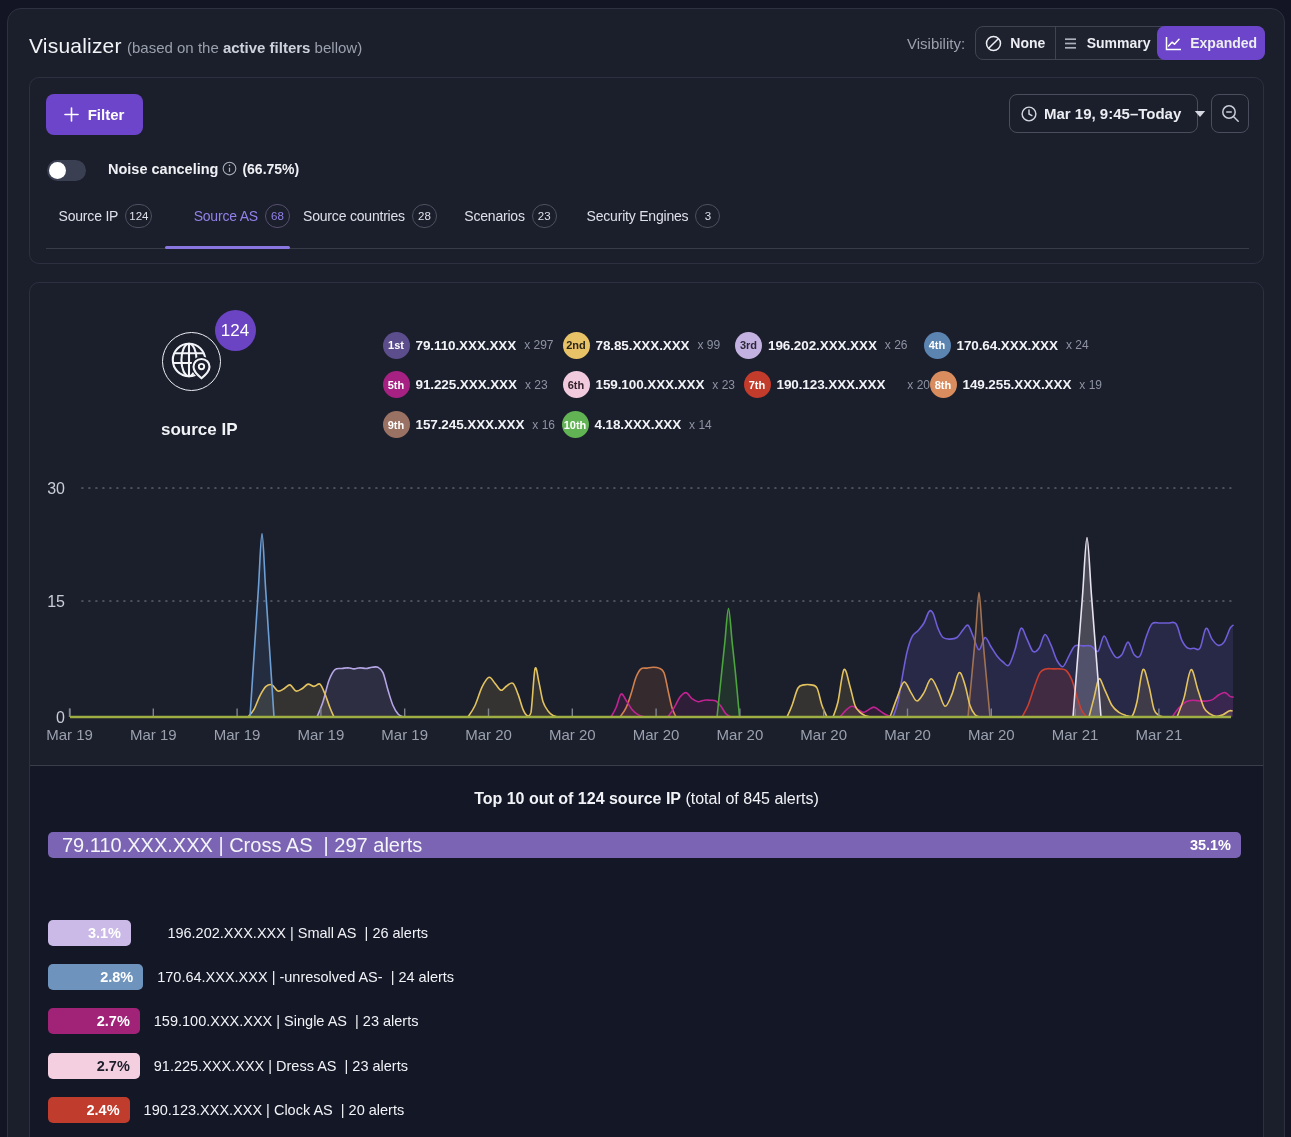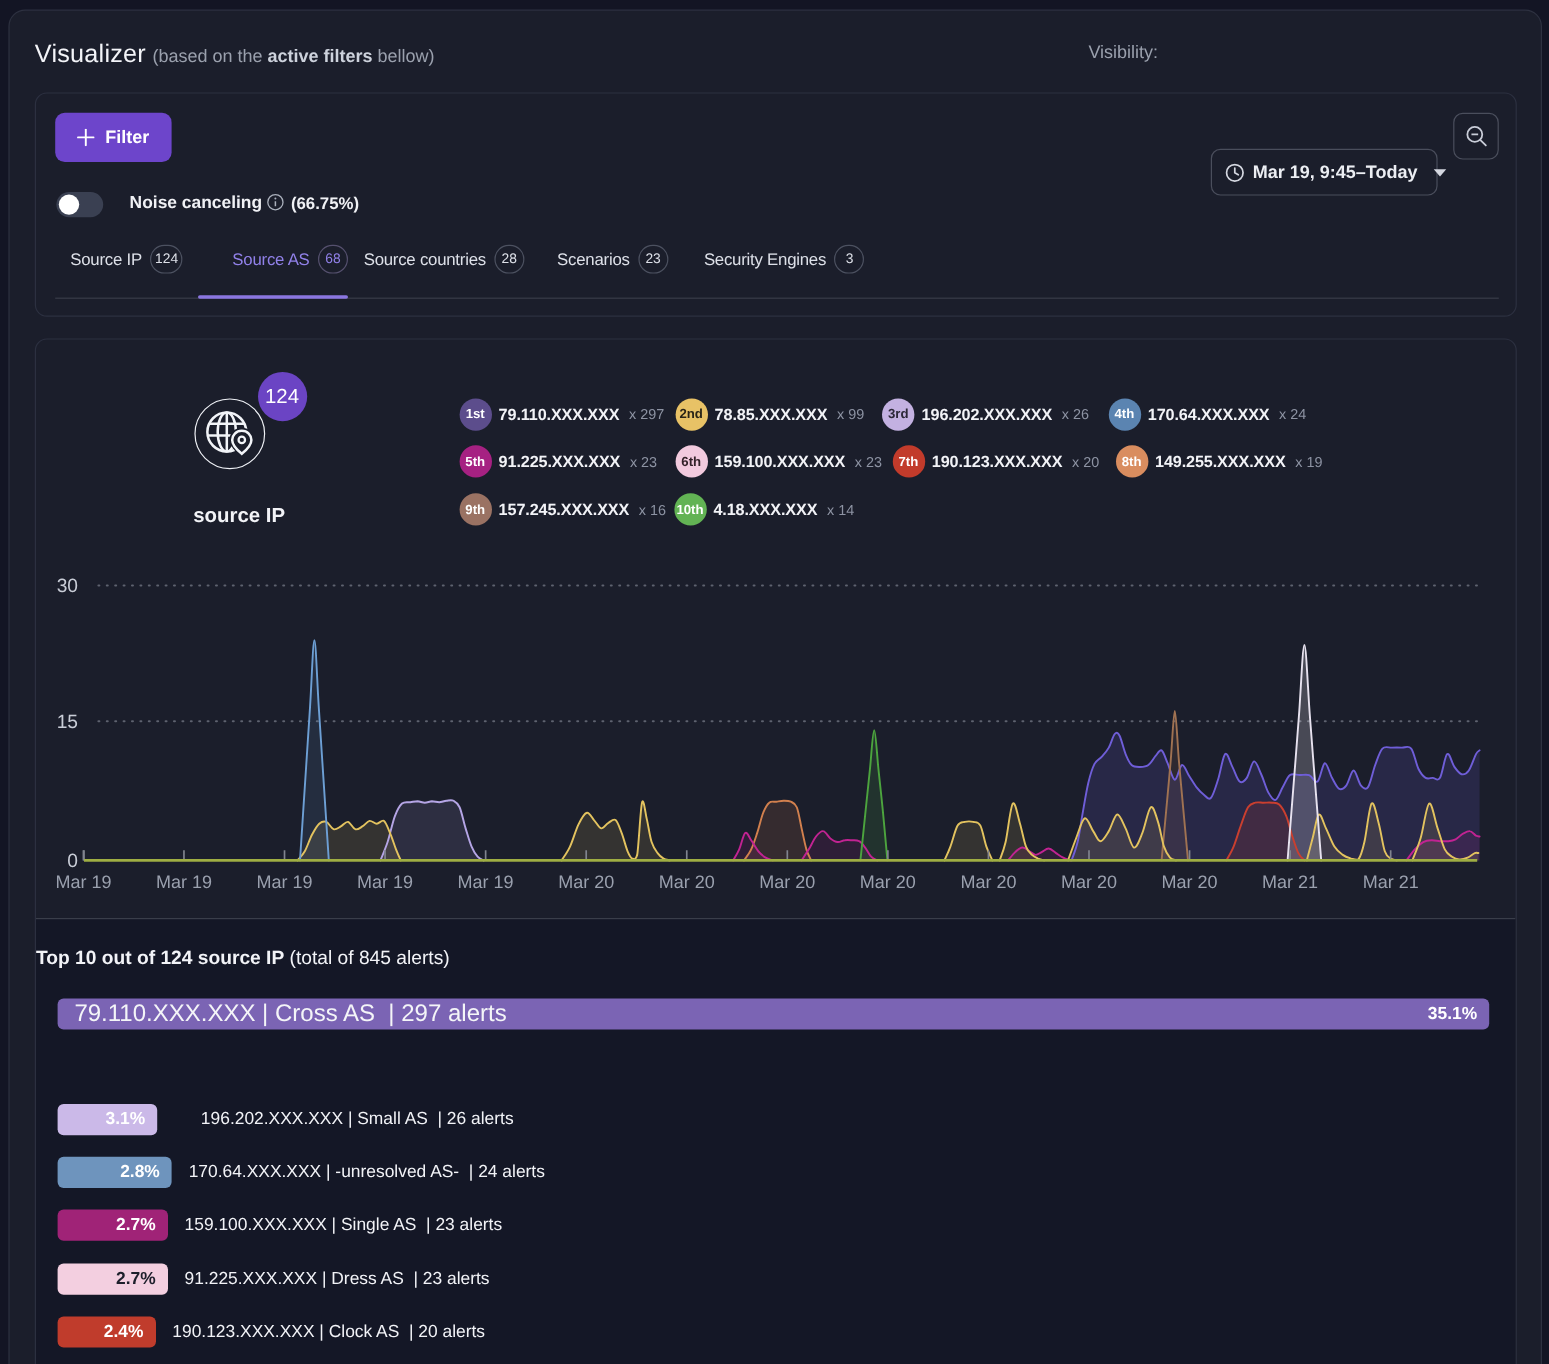--- a/index.html
+++ b/index.html
@@ -26,21 +26,21 @@
   .seg .s3 { width:107px; background:#6d45cb; border-radius:8px; margin:-1px; width:108px; }
 
   
   .fpanel { left:21px; top:68px; width:1235px; height:187px;
     border:1px solid #2c3040; border-radius:10px; }
   .btn-filter { left:15.5px; top:16px; width:97px; height:41px; background:#6d45cb;
     border-radius:8px; display:flex; align-items:center; justify-content:center; gap:9px;
     color:#fff; font-size:15px; font-weight:700; }
   .btn-date { left:979px; top:16px; width:189px; height:39px; border:1px solid #4a4e5c;
     border-radius:8px; display:flex; align-items:center; gap:7px; padding:16px 11px;
-    color:#eceef3; font-size:15px; font-weight:700; white-space:nowrap;margin-top:30px; }
+    color:#eceef3; font-size:15px; font-weight:700; white-space:nowrap; }
   .btn-search { left:1181px; top:16px; width:38px; height:39px; border:1px solid #4a4e5c;
     border-radius:8px; display:flex; align-items:center; justify-content:center; }
   .toggle { left:16.5px; top:81.5px; width:39px; height:21px; background:#3a4052; border-radius:11px; }
   .toggle .knob { position:absolute; left:2px; top:2px; width:17px; height:17px;
     background:#fff; border-radius:50%; }
   .noise { left:78px; top:82.5px; font-size:14.5px; font-weight:700; color:#f0f1f5;
     display:flex; align-items:center; gap:4px; }
   .tabs { left:16px; top:119px; display:flex; height:38px; }
   .tab:nth-child(1){width:119px;} .tab:nth-child(2){width:125px;justify-content:flex-end;}
   .tab:nth-child(3){width:160px;} .tab:nth-child(4){width:121px;}
@@ -65,37 +65,54 @@
     justify-content:center; font-size:11px; font-weight:700; margin-right:6px; }
   .src-circle { left:132px; top:49px; width:59px; height:59px; border:1.6px solid #eef0f5; border-radius:50%;
      display:flex; align-items:center; justify-content:center;}
   .src-count { left:184.5px; top:27px; width:41px; height:41px; background:#6b44c4; border-radius:50%;
      color:#fff; font-size:17px; display:flex; align-items:center; justify-content:center; }
   .src-label { left:131px; top:137px; font-size:17px; font-weight:700; color:#f2f3f7; }
 
   
   .top10 { left:0; top:482px; width:1233px; height:392px; background:#141726;
     border-top:1px solid #3a3e4a; }
-  .t10-title { width:100%; top:24px; text-align:left; font-size:16px; color:#f2f3f7; }
+  .t10-title { width:100%; top:24px; text-align:center; font-size:16px; color:#f2f3f7; }
   .t10-title b { font-weight:700; }
   .bar { position:absolute; left:18px; height:26px; border-radius:5px; }
   .bar .pct { position:absolute; right:10px; top:0; height:26px; line-height:26px;
     font-size:14.5px; font-weight:700; }
   .bar .inlbl { position:absolute; left:14px; top:0; height:26px; line-height:26px;
     font-size:20px; color:#f4f5f8; white-space:nowrap; }
   .bar-out { position:absolute; height:26px; line-height:27px; font-size:14.5px;
     color:#f2f3f7; white-space:nowrap; }
 </style>
 </head>
 <body>
 <div id="page">
   <div class="card">
     <div class="abs h-title">Visualizer</div>
     <div class="abs h-sub">(based on the <b>active filters</b> bellow)</div>
     <div class="abs h-vis">Visibility:</div>
+    <div class="abs seg">
+      <div class="s s1"><svg width="17" height="17" viewBox="0 0 17 17">
+            <circle cx="8.5" cy="8.5" r="7" fill="none" stroke="#eceef3" stroke-width="1.5"></circle>
+            <line x1="3.7" y1="13.3" x2="13.3" y2="3.7" stroke="#eceef3" stroke-width="1.5"></line>
+          </svg>None</div>
+      <div class="s s2"><svg width="15" height="13" viewBox="0 0 15 13">
+            <g stroke="#aab0bc" stroke-width="1.7">
+              <line x1="1" y1="2.2" x2="12" y2="2.2"></line>
+              <line x1="1" y1="6.5" x2="12" y2="6.5"></line>
+              <line x1="1" y1="10.8" x2="12" y2="10.8"></line>
+            </g>
+          </svg>Summary</div>
+      <div class="s s3"><svg width="17" height="15" viewBox="0 0 17 15">
+            <path d="M1.5,1 L1.5,13.5 L16,13.5" fill="none" stroke="#fff" stroke-width="1.5"></path>
+            <path d="M3.5,10 L7,6.2 L9.5,8.2 L14,3.2" fill="none" stroke="#fff" stroke-width="1.5" stroke-linejoin="round" stroke-linecap="round"></path>
+          </svg>Expanded</div>
+    </div>
 
     <div class="abs fpanel">
       <div class="abs btn-filter"><svg width="15" height="15" viewBox="0 0 15 15">
             <g stroke="#fff" stroke-width="1.6" stroke-linecap="round">
               <line x1="7.5" y1="1" x2="7.5" y2="14"></line>
               <line x1="1" y1="7.5" x2="14" y2="7.5"></line>
             </g>
           </svg>Filter</div>
       <div class="abs btn-date">
         <svg width="16" height="16" viewBox="0 0 20 20">
@@ -162,21 +179,21 @@
           <span class="legend-x" style="margin-left:8px">x 23</span>
         </div>
 <div class="lg-item" style="left:532.5px;top:88.3px">
           <div class="lg-badge" style="background:#f2cade;color:#332229">6th</div>
           <span class="legend-ip">159.100.XXX.XXX</span>
           <span class="legend-x" style="margin-left:8px">x 23</span>
         </div>
 <div class="lg-item" style="left:713.5px;top:88.3px">
           <div class="lg-badge" style="background:#c23b2b;color:#fff">7th</div>
           <span class="legend-ip">190.123.XXX.XXX</span>
-          <span class="legend-x" style="margin-left:8px">x 20</span>
+          <span class="legend-x" style="margin-left:22px">x 20</span>
         </div>
 <div class="lg-item" style="left:899.5px;top:88.3px">
           <div class="lg-badge" style="background:#d98d5f;color:#fff">8th</div>
           <span class="legend-ip">149.255.XXX.XXX</span>
           <span class="legend-x" style="margin-left:8px">x 19</span>
         </div>
 <div class="lg-item" style="left:352.5px;top:128.0px">
           <div class="lg-badge" style="background:#9a7263;color:#fff">9th</div>
           <span class="legend-ip">157.245.XXX.XXX</span>
           <span class="legend-x" style="margin-left:8px">x 16</span>

